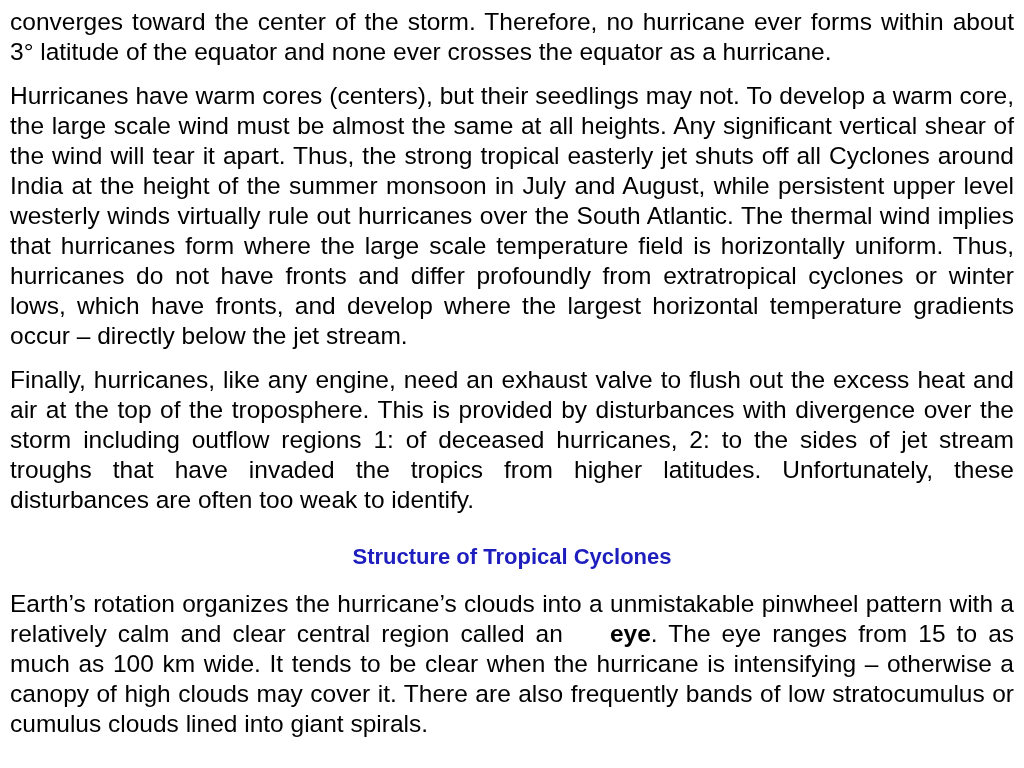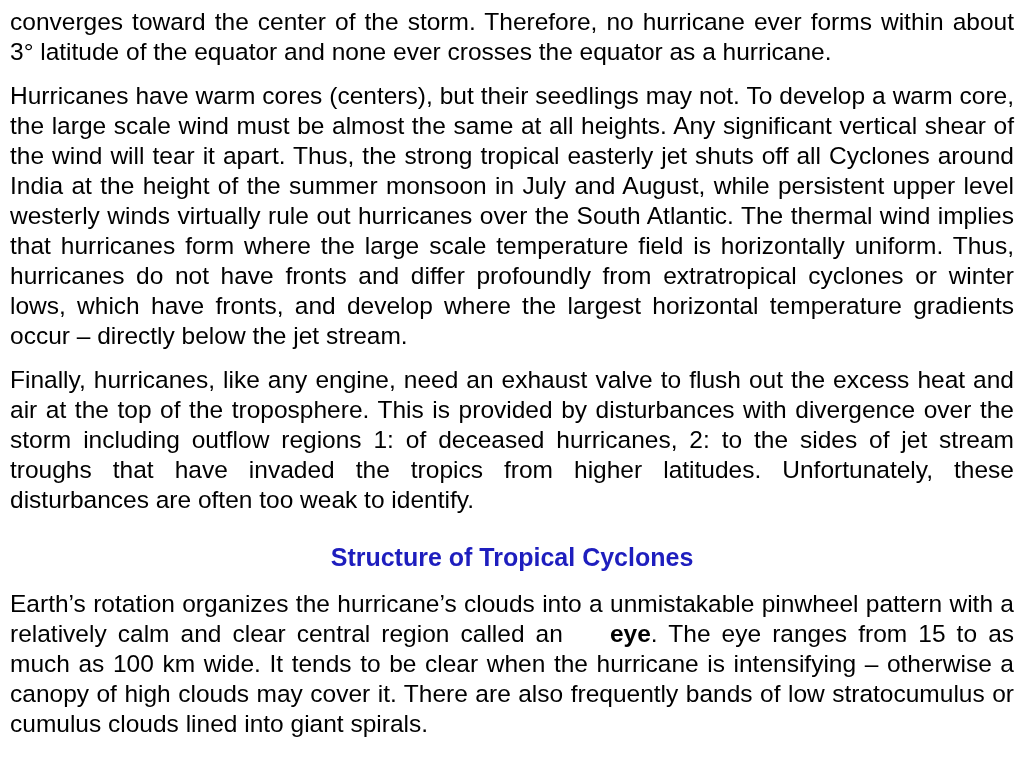--- a/index.html
+++ b/index.html
@@ -18,21 +18,21 @@
     line-height: 30px;
     color: #000000;
     overflow: hidden;
   }
   .slide p.body-para {
     margin: 0 0 14px 0;
     text-align: justify;
     text-justify: inter-word;
   }
   .slide h2.section-heading {
-    font-size: 25px;
+    font-size: 22px;
     line-height: 30px;
     font-weight: bold;
     text-align: center;
     margin: 27px 0 17px 0;
   }
   .slide b {
     font-weight: bold;
     margin-left: 36px;
   }
 </style>

